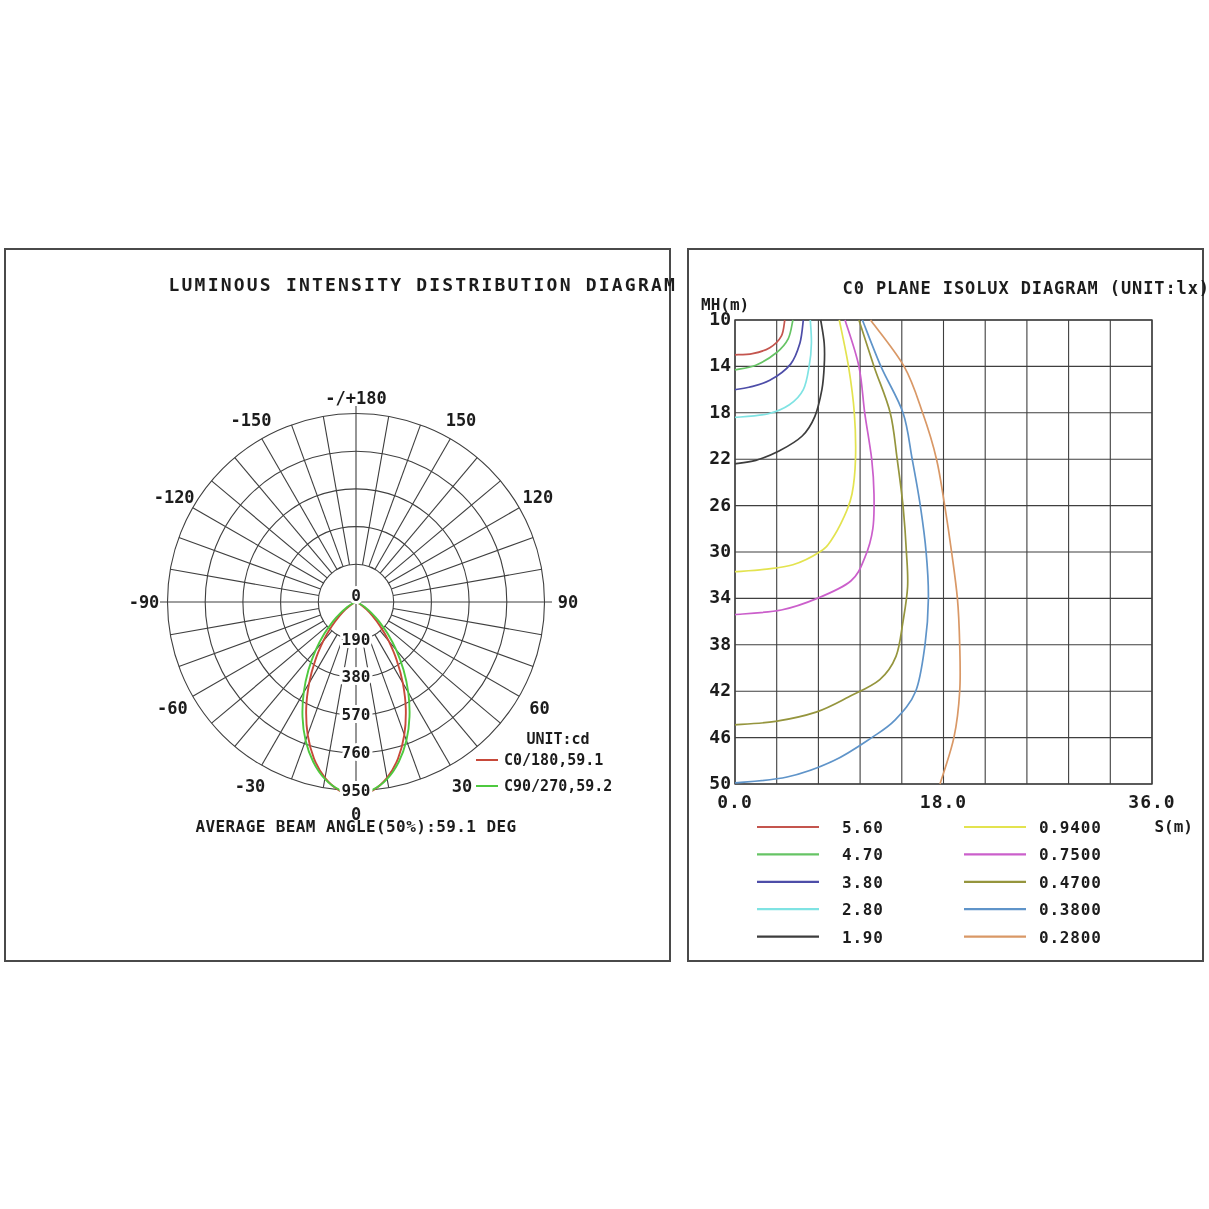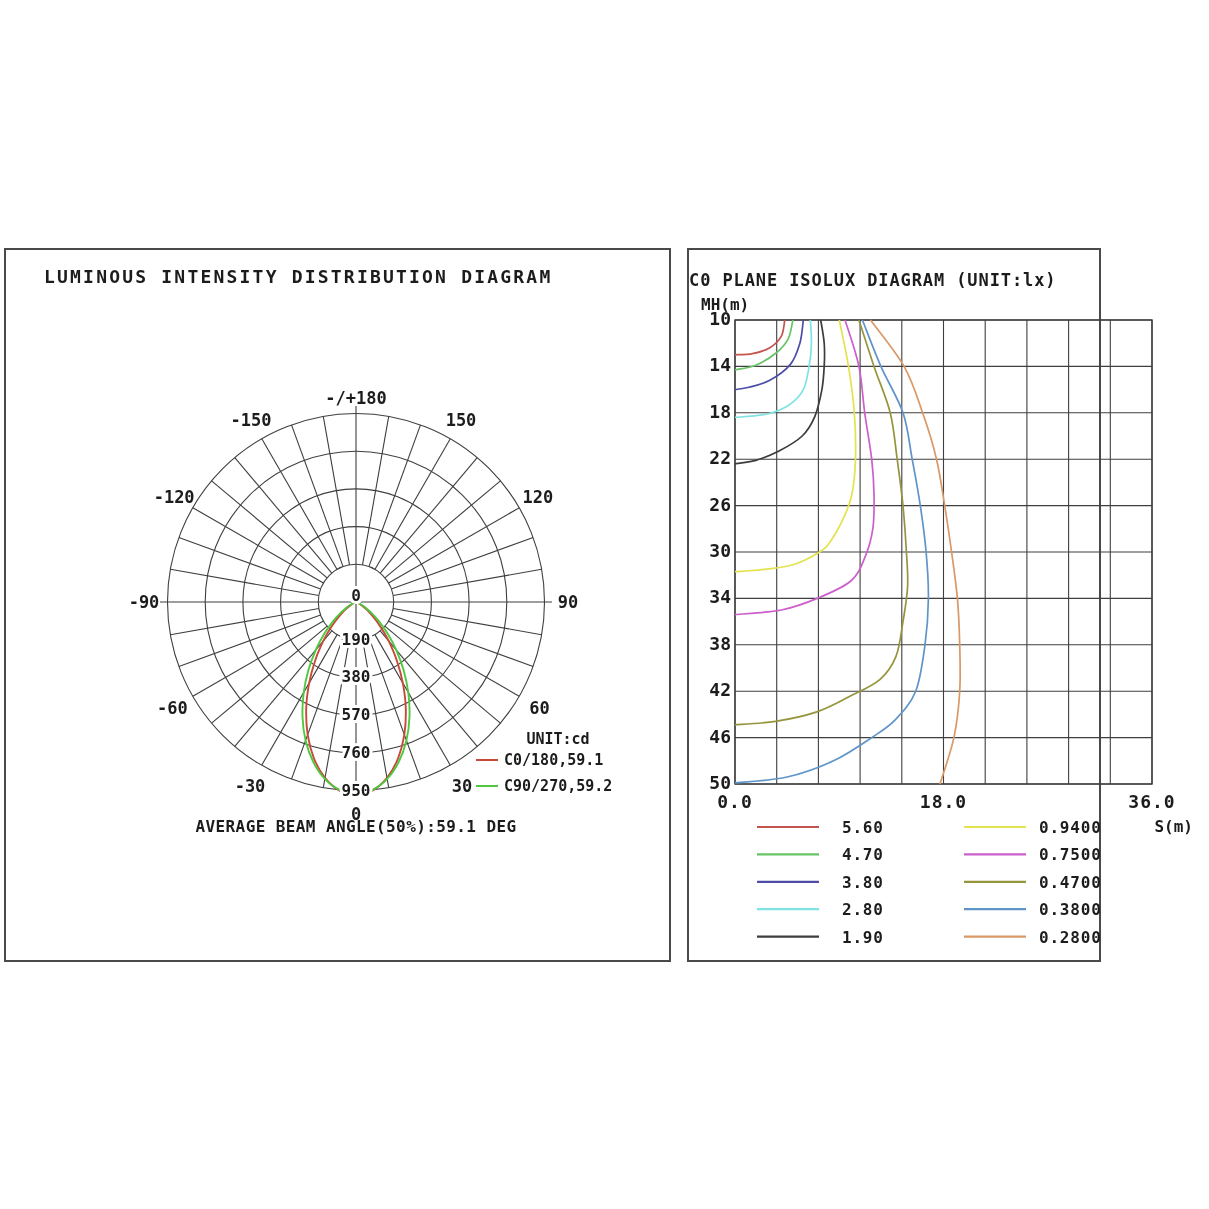--- a/index.html
+++ b/index.html
@@ -4,23 +4,23 @@
 <style>
   html,body{margin:0;padding:0;}
   body{
     width:1209px;height:1209px;position:relative;background:#ffffff;
     font-family:"DejaVu Sans Mono","Liberation Mono",monospace;
   }
   .panel{
     position:absolute;background:#ffffff;border:2px solid #4a4a4a;box-sizing:border-box;
   }
   #panel-left{left:4px;top:248px;width:667px;height:714px;}
-  #panel-right{left:687px;top:248px;width:414px;height:714px;}
+  #panel-right{left:687px;top:248px;width:517px;height:714px;}
   .panel h2{
-    position:absolute;margin:0;left:0;width:100%;text-align:left;
+    position:absolute;margin:8px;left:0;width:100%;text-align:right;
     font-weight:bold;color:#1c1c1c;box-sizing:border-box;
   }
   #panel-left h2{top:16px;font-size:18px;letter-spacing:2.2px;padding-left:38px;}
   #panel-right h2{top:20px;font-size:17px;letter-spacing:0.9px;}
   .panel svg{position:absolute;left:0;top:0;}
   svg text{
     font-family:"DejaVu Sans Mono","Liberation Mono",monospace;
     font-weight:bold;fill:#1c1c1c;
   }
 </style>

